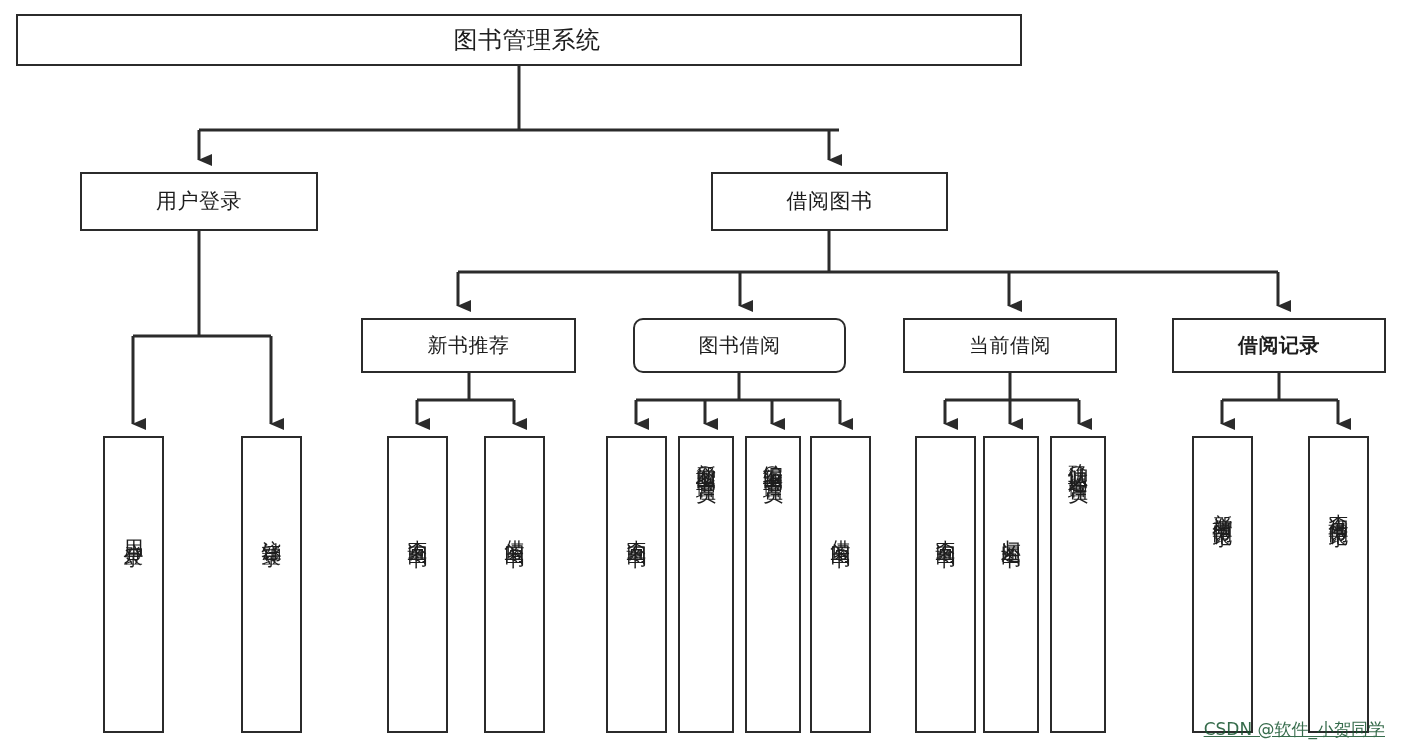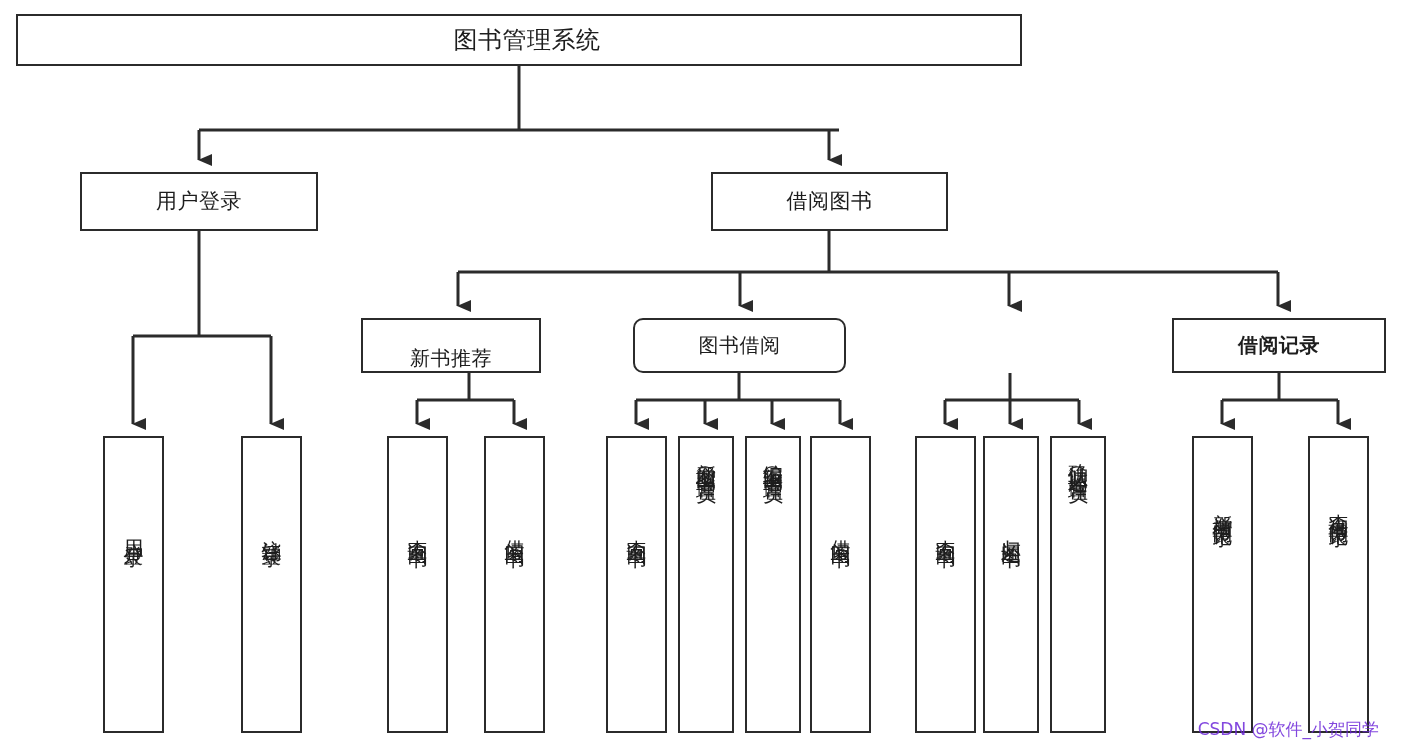--- a/index.html
+++ b/index.html
@@ -56,27 +56,28 @@
     text-orientation: upright;
     letter-spacing: 3px;
     line-height: 1.05;
     white-space: nowrap;
   }
   .node.leaf.mid .label { margin-top: 86px; }
   .node.leaf.tall .label { margin-top: 10px; }
   .node.leaf.short .label { margin-top: 60px; }
   .watermark {
     position: absolute;
-    right: 26px;
+    right: 20px;
     bottom: 6px;
     font-size: 17px;
-    color: #6d28d9;
+    color: #14532d;
     opacity: 0.85;
     user-select: none;
     white-space: nowrap;
+    text-decoration: underline;
   }
 </style>
 </head>
 <body>
 
 <div id="canvas">
 
   <svg class="edges" viewBox="0 0 1405 747">
     <defs>
       <marker id="arrow" viewBox="0 0 12 14" refX="6" refY="13" markerWidth="12" markerHeight="14" orient="auto-start-reverse" markerUnits="userSpaceOnUse">
@@ -131,26 +132,29 @@
     <span class="label">图书管理系统</span>
   </div>
 
   <div class="node lvl1" style="left:80px; top:172px; width:238px; height:59px;">
     <span class="label">用户登录</span>
   </div>
   <div class="node lvl1" style="left:711px; top:172px; width:237px; height:59px;">
     <span class="label">借阅图书</span>
   </div>
 
-  <div class="node lvl2" style="left:361px; top:318px; width:180px; height:55px;align-items:flex-end;">
+  <div class="node lvl2" style="left:361px; top:318px; width:215px; height:55px;">
     <span class="label">新书推荐</span>
   </div>
   <div class="node lvl2" style="left:633px; top:318px; width:213px; height:55px;border-radius:10px;">
     <span class="label">图书借阅</span>
   </div>
+  <div class="node lvl2" style="left:903px; top:318px; width:214px; height:55px;">
+    <span class="label">当前借阅</span>
+  </div>
   <div class="node lvl2" style="left:1172px; top:318px; width:214px; height:55px;font-weight:bold;">
     <span class="label">借阅记录</span>
   </div>
 
   <div class="node leaf mid" style="left:103px; top:436px; width:61px; height:297px;">
     <span class="label">用户登录</span>
   </div>
   <div class="node leaf mid" style="left:241px; top:436px; width:61px; height:297px;">
     <span class="label">注销登录</span>
   </div>

